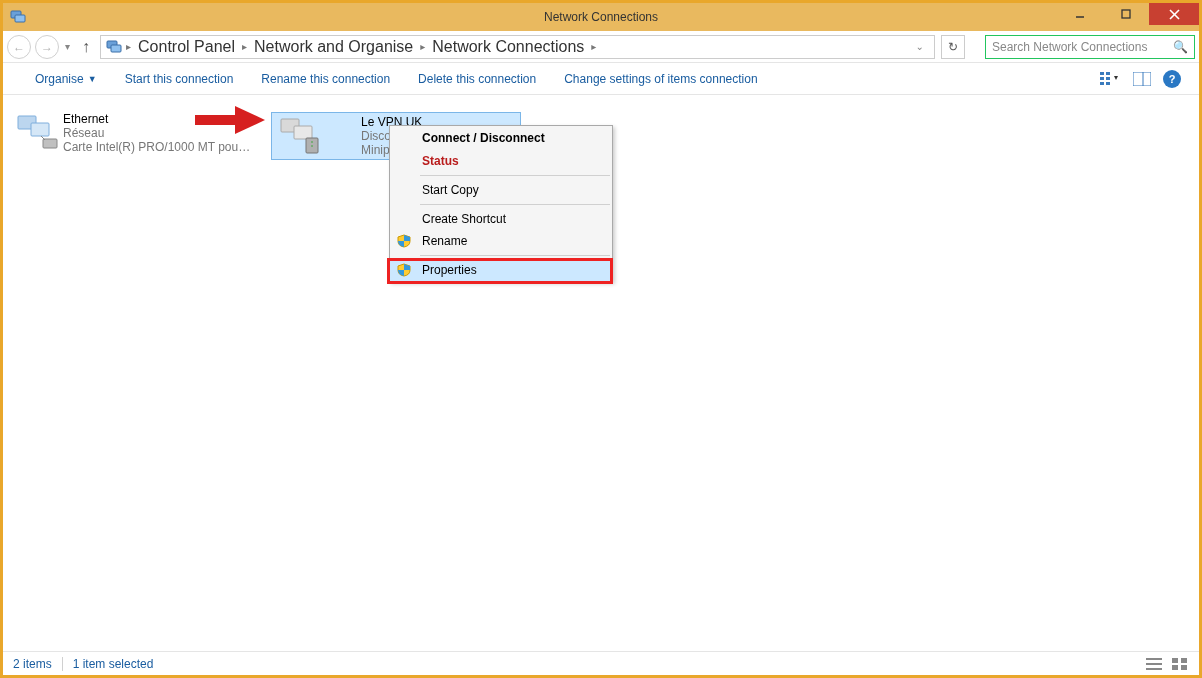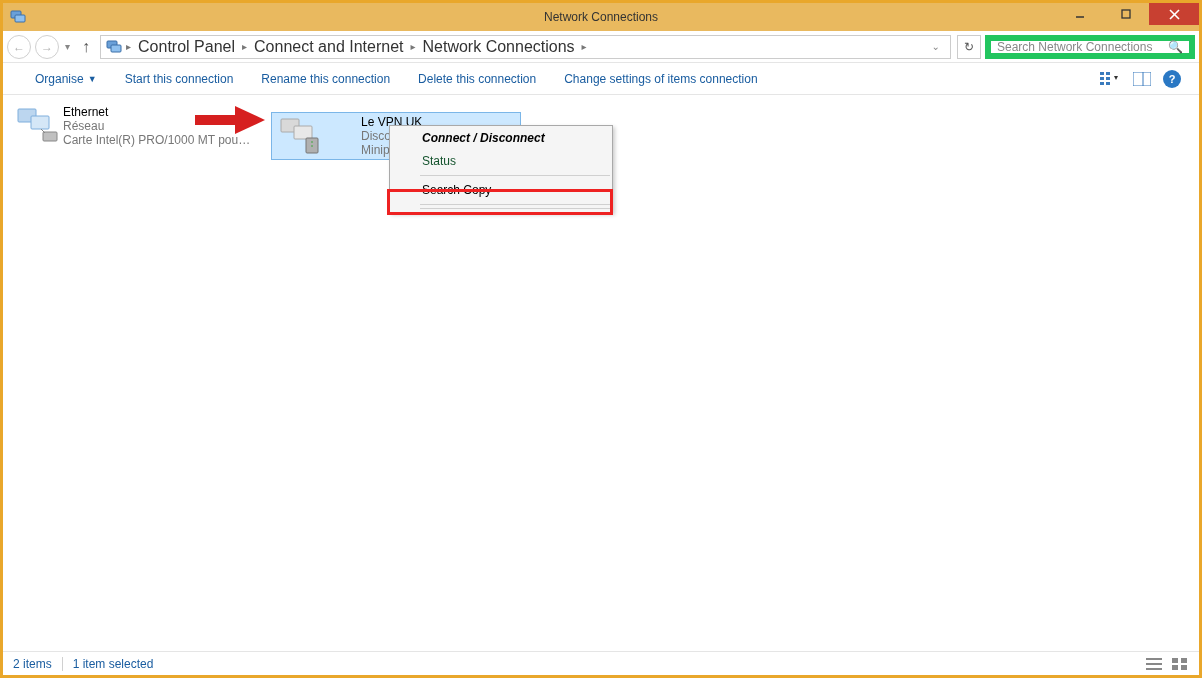--- a/index.html
+++ b/index.html
@@ -20,21 +20,21 @@
 .navbar { height: 32px; background: #fff; border-bottom: 1px solid #e5e5e5; display: flex; align-items: center; padding: 0 4px; gap: 4px; }
 .nav-arrow { width: 24px; height: 24px; border: 1px solid #d0d0d0; border-radius: 50%; display: flex; align-items: center; justify-content: center; color: #b0b0b0; font-size: 12px; }
 .nav-dropdown-caret { color: #888; font-size: 10px; padding: 0 2px; }
 .nav-up { width: 20px; height: 20px; display: flex; align-items: center; justify-content: center; color: #555; }
 .address-bar { flex: 1; height: 24px; border: 1px solid #ccc; display: flex; align-items: center; padding: 0 4px; background: #fff; }
 .address-bar .addr-icon { width: 18px; height: 18px; display: flex; align-items: center; justify-content: center; }
 .address-bar .crumb { font-size: 16px; color: #333; padding: 0 4px; white-space: nowrap; }
 .address-bar .sep { font-size: 10px; color: #777; padding: 0 3px; }
 .address-bar .tail { margin-left: auto; display: flex; align-items: center; gap: 4px; padding-right: 4px; }
 .refresh-btn { width: 24px; height: 24px; border: 1px solid #ccc; display: flex; align-items: center; justify-content: center; font-size: 12px; color: #555; margin-left: 2px; }
-.search-box { width: 210px; height: 24px; border: 6px solid #22c55e; display: flex; align-items: center; padding: 0 6px; margin-left: 0; }
+.search-box { width: 210px; height: 24px; border: 1px solid #22c55e; display: flex; align-items: center; padding: 0 6px; margin-left: 16px; }
 .search-box .placeholder { font-size: 12px; color: #888; flex: 1; }
 .search-box .search-icon { color: #888; font-size: 12px; }
 
 
 .cmdbar { height: 32px; background: #fff; border-bottom: 1px solid #e5e5e5; display: flex; align-items: center; padding: 0 18px; }
 .cmdbar .cmd { font-size: 12px; color: #1a5da0; padding: 0 14px; display: flex; align-items: center; gap: 4px; }
 .cmdbar .right-tools { margin-left: auto; display: flex; align-items: center; gap: 10px; }
 .cmdbar .tool-icon { width: 22px; height: 20px; display: flex; align-items: center; justify-content: center; color: #1a5da0; font-size: 12px; }
 .cmdbar .help-icon { width: 18px; height: 18px; border-radius: 50%; background: #2a78c4; color: #fff; display: flex; align-items: center; justify-content: center; font-size: 11px; font-weight: bold; }
 
@@ -47,22 +47,22 @@
 .conn-text { display: flex; flex-direction: column; font-size: 12px; line-height: 14px; overflow: hidden; }
 .conn-text .name { color: #000; white-space: nowrap; }
 .conn-text .sub { color: #777; white-space: nowrap; overflow: hidden; text-overflow: ellipsis; max-width: 190px; }
 
 
 .red-arrow { position: absolute; left: 192px; top: 11px; width: 70px; height: 28px; }
 
 
 .context-menu { position: absolute; left: 386px; top: 30px; width: 224px; background: #f5f5f5; border: 1px solid #a9a9a9; box-shadow: 2px 2px 4px rgba(0,0,0,.2); font-size: 12px; }
 .context-menu .row { height: 22px; display: flex; align-items: center; padding-left: 32px; position: relative; }
-.context-menu .row.header { font-weight: bold; height: 24px; font-style: italic; }
-.context-menu .row.disabled { color: #14532d; }
+.context-menu .row.header { font-weight: bold; height: 24px; }
+.context-menu .row.disabled { color: #b91c1c; font-weight: bold; }
 .context-menu .divider { height: 1px; background: #d0d0d0; margin: 3px 2px 3px 30px; }
 .context-menu .row .shield { position: absolute; left: 6px; width: 16px; height: 16px; display: flex; align-items: center; justify-content: center; }
 .context-menu .row.highlight { background: #cce8ff; }
 .red-box { position: absolute; border: 3px solid #e22; pointer-events: none; }
 
 
 .statusbar { height: 24px; background: #fff; border-top: 1px solid #e5e5e5; display: flex; align-items: center; padding: 0 10px; font-size: 12px; color: #1a5da0; }
 .statusbar .sep-v { width: 1px; height: 14px; background: #d0d0d0; margin: 0 10px; }
 .statusbar .right-icons { margin-left: auto; display: flex; gap: 8px; color: #555; }
 .statusbar .view-icon { width: 18px; height: 16px; display:flex; align-items:center; justify-content:center; }
@@ -115,21 +115,21 @@
     <div class="address-bar">
       <span class="addr-icon">
         <svg width="16" height="16" viewBox="0 0 16 16">
             <rect x="1" y="2" width="10" height="7" rx="1" fill="#6aa0d8" stroke="#3a6fa8"></rect>
             <rect x="5" y="6" width="10" height="7" rx="1" fill="#8fc0ee" stroke="#3a6fa8"></rect>
           </svg>
       </span>
       <span class="sep">▸</span>
       <span class="crumb">Control Panel</span>
       <span class="sep">▸</span>
-      <span class="crumb">Connect and Internet</span>
+      <span class="crumb">Network and Organise</span>
       <span class="sep">▸</span>
       <span class="crumb">Network Connections</span>
       <span class="sep">▸</span>
       <span class="tail">
           <span class="nav-dropdown-caret">⌄</span>
         </span>
     </div>
 
     <div class="refresh-btn">↻</div>
 
@@ -174,21 +174,21 @@
             <rect x="0" y="0" width="18" height="14" fill="none" stroke="#3a7bbd"></rect>
             <line x1="10" y1="0" x2="10" y2="14" stroke="#3a7bbd"></line>
           </svg>
       </div>
       <div class="help-icon">?</div>
     </div>
   </div>
 
   <div class="content">
 
-    <div class="conn-item" style="left:6px; top:8px;">
+    <div class="conn-item" style="left:6px; top:15px;">
       <div class="conn-icon">
         <svg width="46" height="40" viewBox="0 0 46 40">
           <rect x="3" y="3" width="18" height="13" rx="1" fill="#bcd6ef" stroke="#7faedc"></rect>
           <rect x="16" y="10" width="18" height="13" rx="1" fill="#d5e7f7" stroke="#7faedc"></rect>
           <rect x="28" y="26" width="14" height="9" rx="1" fill="#c0c0c0" stroke="#888"></rect>
           <line x1="26" y1="23" x2="30" y2="27" stroke="#888"></line>
         </svg>
       </div>
       <div class="conn-text">
         <span class="name">Ethernet</span>
@@ -221,24 +221,47 @@
 
     <div class="context-menu">
       <div class="row header">
           <span>Connect / Disconnect</span>
         </div>
       <div class="row disabled">
           <span>Status</span>
         </div>
       <div class="divider"></div>
       <div class="row">
-          <span>Search Copy</span>
+          <span>Start Copy</span>
         </div>
       <div class="divider"></div>
+      <div class="row">
+          <span>Create Shortcut</span>
+        </div>
+      <div class="row">
+        <span class="shield">
+            <svg width="14" height="14" viewBox="0 0 14 14">
+              <path d="M7 1 L13 3 L13 7 Q13 12 7 13 Q1 12 1 7 L1 3 Z" fill="#fc3" stroke="#c90"></path>
+              <path d="M7 1 L13 3 L13 7 L7 7 Z" fill="#39d"></path>
+              <path d="M1 7 L7 7 L7 13 Q1 12 1 7 Z" fill="#39d"></path>
+            </svg>
+          </span>
+        <span>Rename</span>
+      </div>
       <div class="divider"></div>
+      <div class="row highlight">
+        <span class="shield">
+            <svg width="14" height="14" viewBox="0 0 14 14">
+              <path d="M7 1 L13 3 L13 7 Q13 12 7 13 Q1 12 1 7 L1 3 Z" fill="#fc3" stroke="#c90"></path>
+              <path d="M7 1 L13 3 L13 7 L7 7 Z" fill="#39d"></path>
+              <path d="M1 7 L7 7 L7 13 Q1 12 1 7 Z" fill="#39d"></path>
+            </svg>
+          </span>
+        <span>Properties</span>
+      </div>
       <div class="red-box" style="left:-3px; bottom:-3px; width:226px; height:26px;"></div>
     </div>
 
   </div>
 
   <div class="statusbar">
     <span>2 items</span>
     <span class="sep-v"></span>
     <span>1 item selected</span>
     <div class="right-icons">

